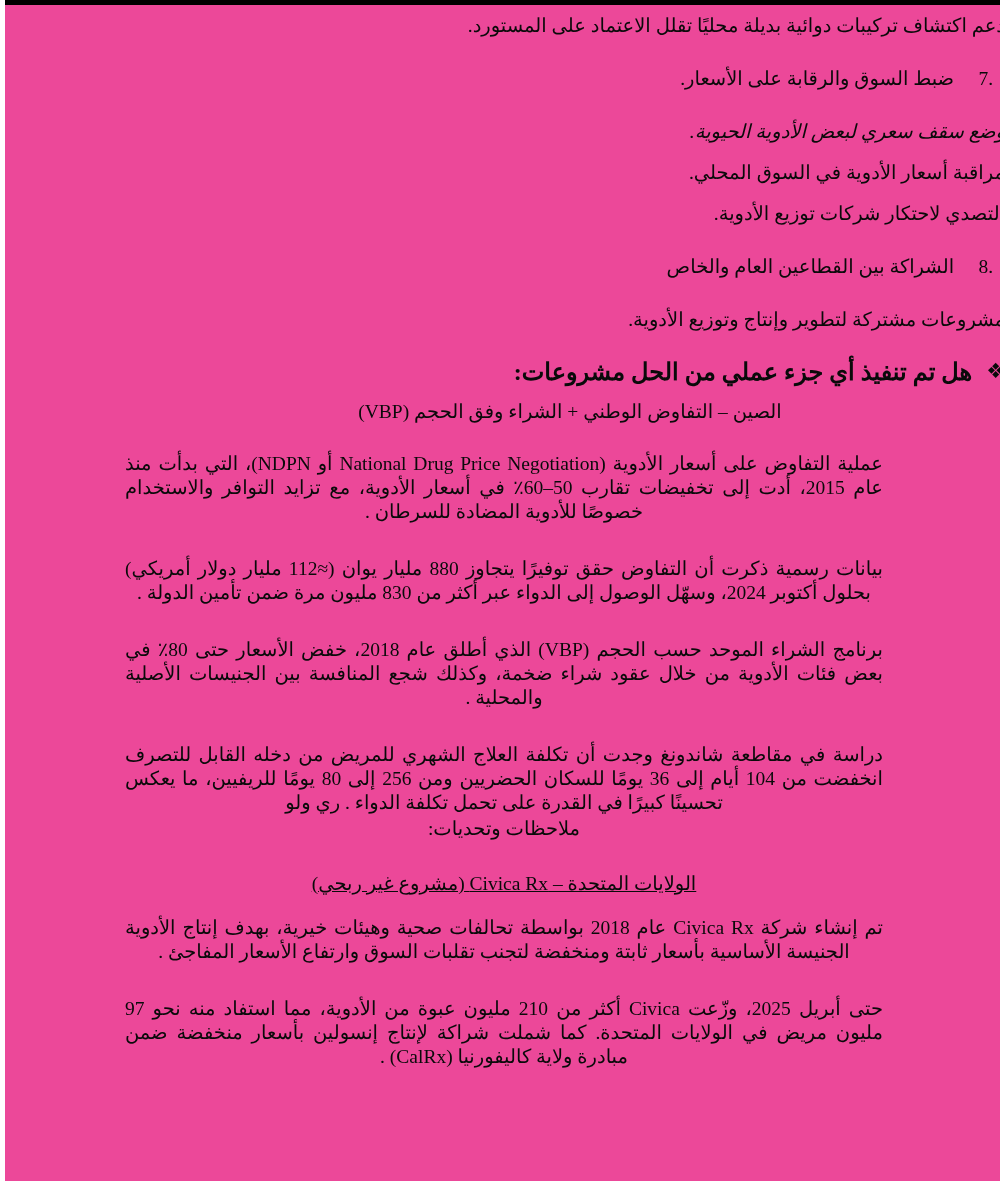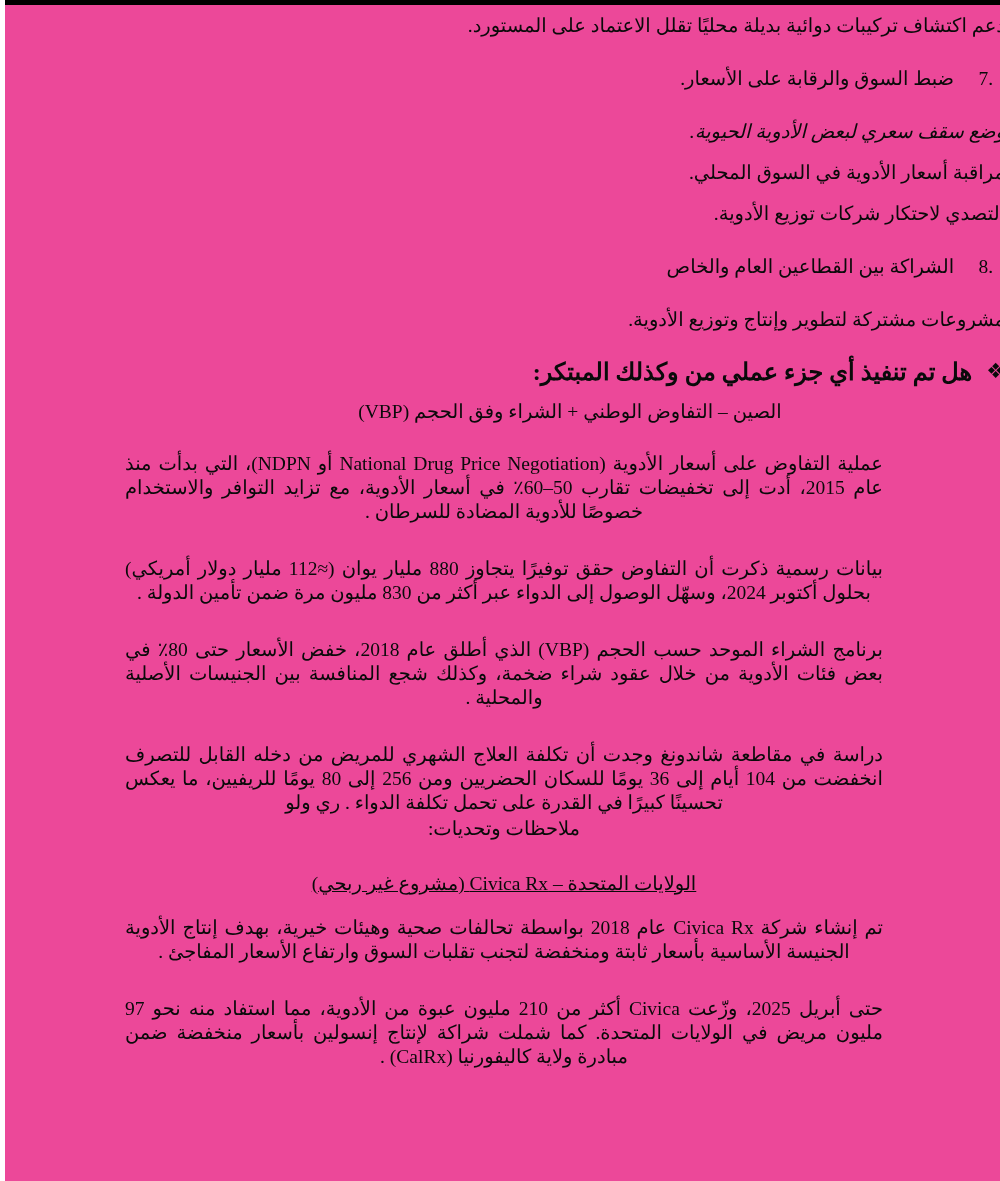--- a/index.html
+++ b/index.html
@@ -168,21 +168,21 @@
     <p class="sub-line" style="padding-left:105px;">التصدي لاحتكار شركات توزيع الأدوية.</p>
 
     <p class="num-item" style="padding-left:62px;">
       <span class="num ltr">8.</span>
       <span>الشراكة بين القطاعين العام والخاص</span>
     </p>
     <p class="sub-line" style="padding-left:83px;">مشروعات مشتركة لتطوير وإنتاج وتوزيع الأدوية.</p>
 
     <div class="heading-row">
       <span class="heading-bullet">❖</span>
-      <span class="heading-text">هل تم تنفيذ أي جزء عملي من وكذلك المبتكر:</span>
+      <span class="heading-text">هل تم تنفيذ أي جزء عملي من الحل مشروعات:</span>
     </div>
     <p class="heading-sub">الصين – التفاوض الوطني + الشراء وفق الحجم (VBP)</p>
 
     <div class="spacer-24"></div>
 
     <p class="para">عملية التفاوض على أسعار الأدوية (National Drug Price Negotiation أو NDPN)، التي بدأت منذ عام 2015، أدت إلى تخفيضات تقارب 50–60٪ في أسعار الأدوية، مع تزايد التوافر والاستخدام خصوصًا للأدوية المضادة للسرطان .</p>
     <p class="para gap-lg">بيانات رسمية ذكرت أن التفاوض حقق توفيرًا يتجاوز 880 مليار يوان (≈112 مليار دولار أمريكي) بحلول أكتوبر 2024، وسهّل الوصول إلى الدواء عبر أكثر من 830 مليون مرة ضمن تأمين الدولة .</p>
     <p class="para gap-lg">برنامج الشراء الموحد حسب الحجم (VBP) الذي أطلق عام 2018، خفض الأسعار حتى 80٪ في بعض فئات الأدوية من خلال عقود شراء ضخمة، وكذلك شجع المنافسة بين الجنيسات الأصلية والمحلية .</p>
     <p class="para gap-lg">دراسة في مقاطعة شاندونغ وجدت أن تكلفة العلاج الشهري للمريض من دخله القابل للتصرف انخفضت من 104 أيام إلى 36 يومًا للسكان الحضريين ومن 256 إلى 80 يومًا للريفيين، ما يعكس تحسينًا كبيرًا في القدرة على تحمل تكلفة الدواء . ري ولو</p>
 

